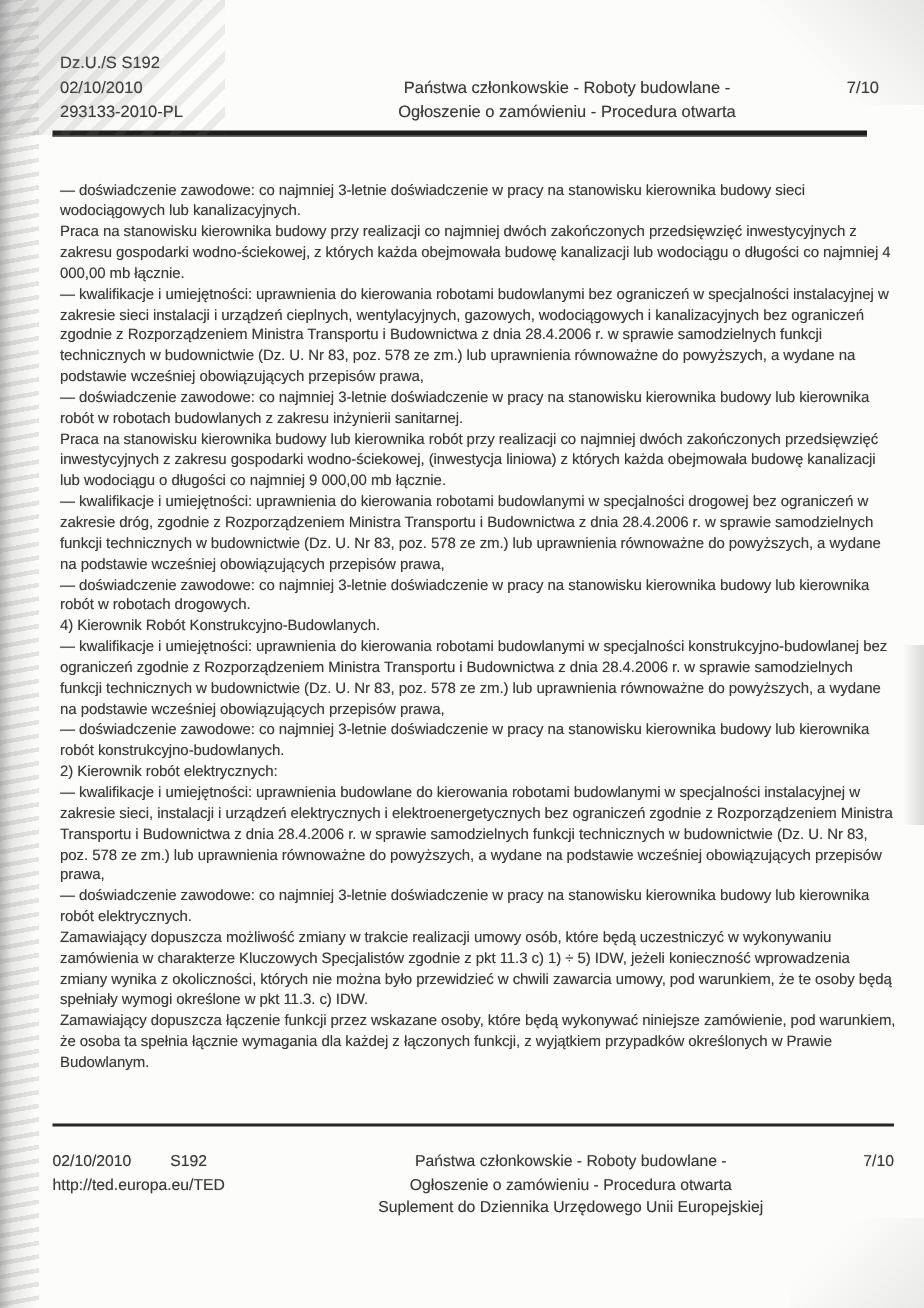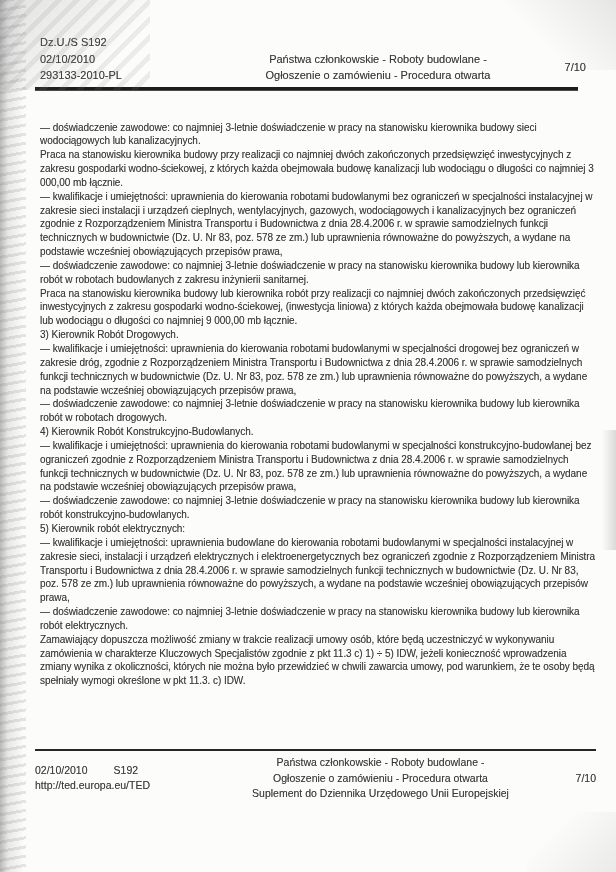--- a/index.html
+++ b/index.html
@@ -40,21 +40,21 @@
     position:absolute;right:0;top:430px;width:14px;height:120px;
     background:linear-gradient(270deg, rgba(140,140,140,.30) 0, rgba(255,255,255,0) 100%);
     pointer-events:none;
   }
   .scan-corner-br{
     position:absolute;right:0;bottom:0;width:90px;height:60px;
     background:linear-gradient(315deg, rgba(150,150,150,.18) 0, rgba(255,255,255,0) 70%);
     pointer-events:none;
   }
 
-  .ink{ text-shadow:0 0 0.6px rgba(90,90,90,.55);align-items:center; }
+  .ink{ text-shadow:0 0 0.6px rgba(90,90,90,.55); }
 
   
   .hdr{
     display:flex;
     margin:34px 30px 0 40px;
     font-size:11px;line-height:16.5px;
   }
   .hdr-left{flex:0 0 178px;}
   .hdr-center{flex:1;text-align:center;padding-top:16.5px;}
   .hdr-right{flex:0 0 48px;text-align:right;padding-top:16.5px;}
@@ -75,21 +75,21 @@
   .doc-body p{margin:0;}
 
   
   .ftr{
     position:absolute;left:35px;right:20px;top:749px;
   }
   .ftr-rule{height:2px;background:#262626;}
   .ftr-grid{
     display:flex;
     font-size:10.5px;line-height:15.5px;
-    padding-top:4px;
+    padding-top:16px;
   }
   .ftr-left{flex:0 0 178px;}
   .ftr-left .l1 span{display:inline-block;}
   .ftr-left .series{margin-left:26px;}
   .ftr-center{flex:1;text-align:center;}
   .ftr-right{flex:0 0 48px;text-align:right;}
 </style>
 </head>
 <body>
 
@@ -111,34 +111,34 @@
       <div>Państwa członkowskie - Roboty budowlane -</div>
       <div>Ogłoszenie o zamówieniu - Procedura otwarta</div>
     </div>
     <div class="hdr-right">7/10</div>
   </header>
 
   <div class="hdr-rule"></div>
 
   <main class="doc-body ink">
       <p>— doświadczenie zawodowe: co najmniej 3-letnie doświadczenie w pracy na stanowisku kierownika budowy sieci wodociągowych lub kanalizacyjnych.</p>
-      <p>Praca na stanowisku kierownika budowy przy realizacji co najmniej dwóch zakończonych przedsięwzięć inwestycyjnych z zakresu gospodarki wodno-ściekowej, z których każda obejmowała budowę kanalizacji lub wodociągu o długości co najmniej 3 000,00 mb łącznie.</p>
+      <p>Praca na stanowisku kierownika budowy przy realizacji co najmniej dwóch zakończonych przedsięwzięć inwestycyjnych z zakresu gospodarki wodno-ściekowej, z których każda obejmowała budowę kanalizacji lub wodociągu o długości co najmniej 4 000,00 mb łącznie.</p>
       <p>— kwalifikacje i umiejętności: uprawnienia do kierowania robotami budowlanymi bez ograniczeń w specjalności instalacyjnej w zakresie sieci instalacji i urządzeń cieplnych, wentylacyjnych, gazowych, wodociągowych i kanalizacyjnych bez ograniczeń zgodnie z Rozporządzeniem Ministra Transportu i Budownictwa z dnia 28.4.2006 r. w sprawie samodzielnych funkcji technicznych w budownictwie (Dz. U. Nr 83, poz. 578 ze zm.) lub uprawnienia równoważne do powyższych, a wydane na podstawie wcześniej obowiązujących przepisów prawa,</p>
       <p>— doświadczenie zawodowe: co najmniej 3-letnie doświadczenie w pracy na stanowisku kierownika budowy lub kierownika robót w robotach budowlanych z zakresu inżynierii sanitarnej.</p>
       <p>Praca na stanowisku kierownika budowy lub kierownika robót przy realizacji co najmniej dwóch zakończonych przedsięwzięć inwestycyjnych z zakresu gospodarki wodno-ściekowej, (inwestycja liniowa) z których każda obejmowała budowę kanalizacji lub wodociągu o długości co najmniej 9 000,00 mb łącznie.</p>
-      <p>3) Kierownik Robót Drogowych.</p>
       <p>— kwalifikacje i umiejętności: uprawnienia do kierowania robotami budowlanymi w specjalności drogowej bez ograniczeń w zakresie dróg, zgodnie z Rozporządzeniem Ministra Transportu i Budownictwa z dnia 28.4.2006 r. w sprawie samodzielnych funkcji technicznych w budownictwie (Dz. U. Nr 83, poz. 578 ze zm.) lub uprawnienia równoważne do powyższych, a wydane na podstawie wcześniej obowiązujących przepisów prawa,</p>
       <p>— doświadczenie zawodowe: co najmniej 3-letnie doświadczenie w pracy na stanowisku kierownika budowy lub kierownika robót w robotach drogowych.</p>
       <p>4) Kierownik Robót Konstrukcyjno-Budowlanych.</p>
       <p>— kwalifikacje i umiejętności: uprawnienia do kierowania robotami budowlanymi w specjalności konstrukcyjno-budowlanej bez ograniczeń zgodnie z Rozporządzeniem Ministra Transportu i Budownictwa z dnia 28.4.2006 r. w sprawie samodzielnych funkcji technicznych w budownictwie (Dz. U. Nr 83, poz. 578 ze zm.) lub uprawnienia równoważne do powyższych, a wydane na podstawie wcześniej obowiązujących przepisów prawa,</p>
       <p>— doświadczenie zawodowe: co najmniej 3-letnie doświadczenie w pracy na stanowisku kierownika budowy lub kierownika robót konstrukcyjno-budowlanych.</p>
-      <p>5) Kierownik robót elektrycznych:</p>
+      <p>2) Kierownik robót elektrycznych:</p>
       <p>— kwalifikacje i umiejętności: uprawnienia budowlane do kierowania robotami budowlanymi w specjalności instalacyjnej w zakresie sieci, instalacji i urządzeń elektrycznych i elektroenergetycznych bez ograniczeń zgodnie z Rozporządzeniem Ministra Transportu i Budownictwa z dnia 28.4.2006 r. w sprawie samodzielnych funkcji technicznych w budownictwie (Dz. U. Nr 83, poz. 578 ze zm.) lub uprawnienia równoważne do powyższych, a wydane na podstawie wcześniej obowiązujących przepisów prawa,</p>
       <p>— doświadczenie zawodowe: co najmniej 3-letnie doświadczenie w pracy na stanowisku kierownika budowy lub kierownika robót elektrycznych.</p>
       <p>Zamawiający dopuszcza możliwość zmiany w trakcie realizacji umowy osób, które będą uczestniczyć w wykonywaniu zamówienia w charakterze Kluczowych Specjalistów zgodnie z pkt 11.3 c) 1) ÷ 5) IDW, jeżeli konieczność wprowadzenia zmiany wynika z okoliczności, których nie można było przewidzieć w chwili zawarcia umowy, pod warunkiem, że te osoby będą spełniały wymogi określone w pkt 11.3. c) IDW.</p>
+      <p>Zamawiający dopuszcza łączenie funkcji przez wskazane osoby, które będą wykonywać niniejsze zamówienie, pod warunkiem, że osoba ta spełnia łącznie wymagania dla każdej z łączonych funkcji, z wyjątkiem przypadków określonych w Prawie Budowlanym.</p>
     </main>
 
   <footer class="ftr">
     <div class="ftr-rule"></div>
     <div class="ftr-grid ink">
       <div class="ftr-left">
         <div class="l1">
           <span>02/10/2010</span><span class="series">S192</span>
         </div>
         <div>http://ted.europa.eu/TED</div>

